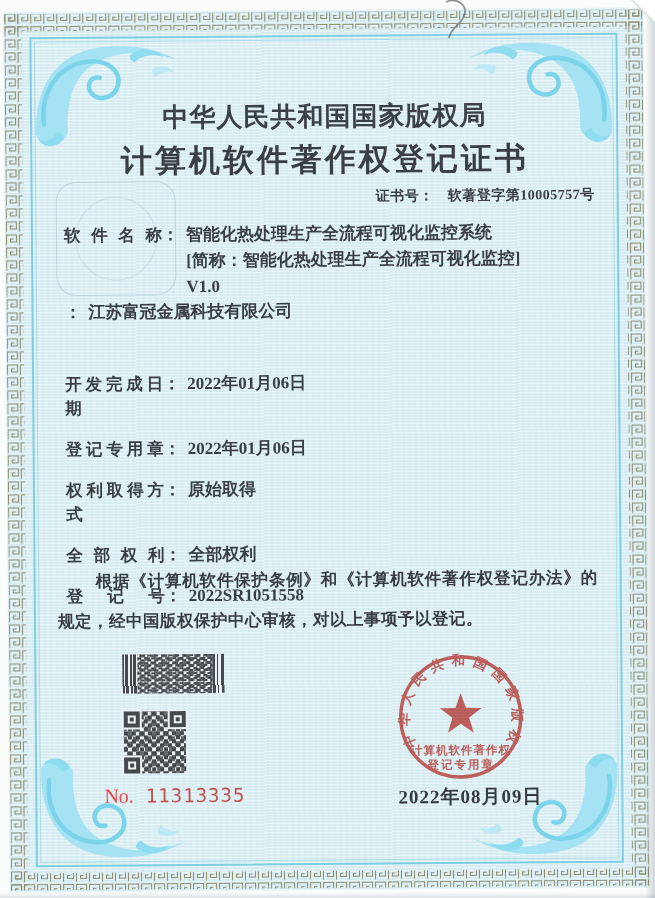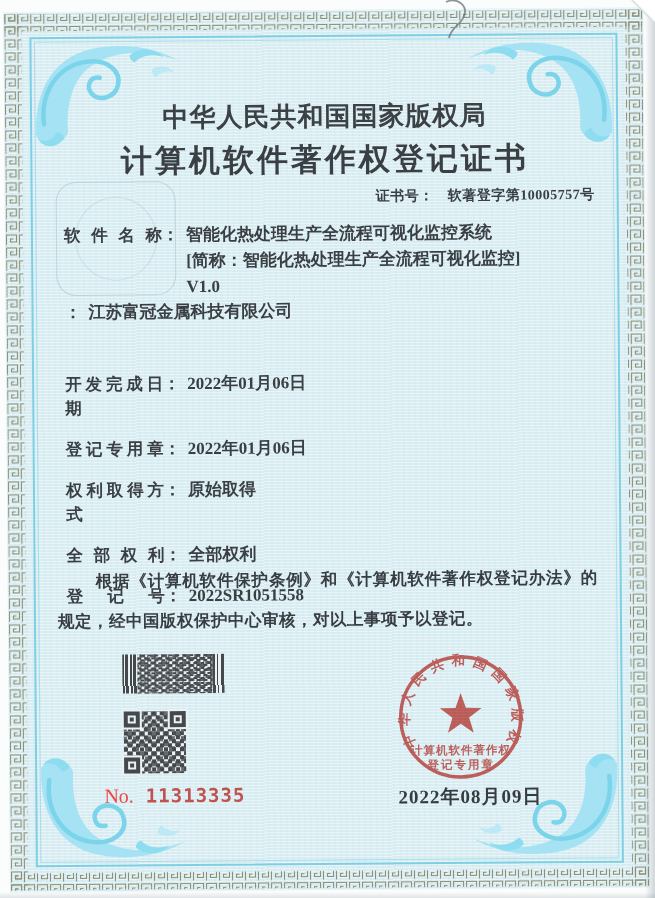--- a/index.html
+++ b/index.html
@@ -57,21 +57,21 @@
     background-image:
       repeating-conic-gradient(#45494c 0% 25%, rgba(0,0,0,0) 0% 50%),
       repeating-conic-gradient(rgba(69,73,76,.8) 0% 25%, rgba(233,243,245,.95) 0% 50%);
     background-size:8px 8px, 12px 10px;background-position:0 0, 3px 5px;}
   .qr-finder{position:absolute;width:16px;height:16px;border:4px solid #45494c;background:#e9f3f5;box-sizing:border-box;box-shadow:0 0 0 2px #e9f3f5;}
   .qr-finder::after{content:"";position:absolute;left:2px;top:2px;width:4px;height:4px;background:#45494c;}
   .qr-tl{left:0;top:0;} .qr-tr{right:0;top:0;} .qr-bl{left:0;bottom:0;}
   
   .serial{left:102px;top:783px;font-size:20px;display:flex;align-items:baseline;}
   .serial .pfx{color:#ef4444;}
-  .serial .num{color:#c0524f;margin-left:12px;font-family:"DejaVu Sans Mono",monospace;font-size:19px;letter-spacing:1px;font-weight:700;}
+  .serial .num{color:#c0524f;margin-left:12px;font-family:"DejaVu Sans Mono",monospace;font-size:19px;letter-spacing:1px;font-weight:400;}
   .issue-date{left:396px;top:785px;font-size:19px;font-weight:700;letter-spacing:1px;color:#363b3f;}
   
   svg.seal{position:absolute;left:392px;top:652px;mix-blend-mode:multiply;opacity:.9;}
   
   .watermark{left:58px;top:180px;width:118px;height:112px;border:1px solid rgba(130,165,180,.35);border-radius:20px;}
   .watermark::after{content:"";position:absolute;left:18px;top:14px;right:18px;bottom:14px;border:1px solid rgba(130,165,180,.22);border-radius:50%;}
   
   .edge-right{right:0;top:0;bottom:0;width:10px;background:linear-gradient(to right, rgba(0,0,0,0), rgba(95,115,125,.28));z-index:9;}
   .edge-bottom{left:0;right:0;bottom:0;height:6px;background:linear-gradient(to bottom, rgba(0,0,0,0), rgba(95,115,125,.18));z-index:9;}
   .curl{right:0;top:0;width:24px;height:22px;z-index:10;background:linear-gradient(225deg,#ffffff 45%,#d9dedf 50%,rgba(255,255,255,0) 55%);}

